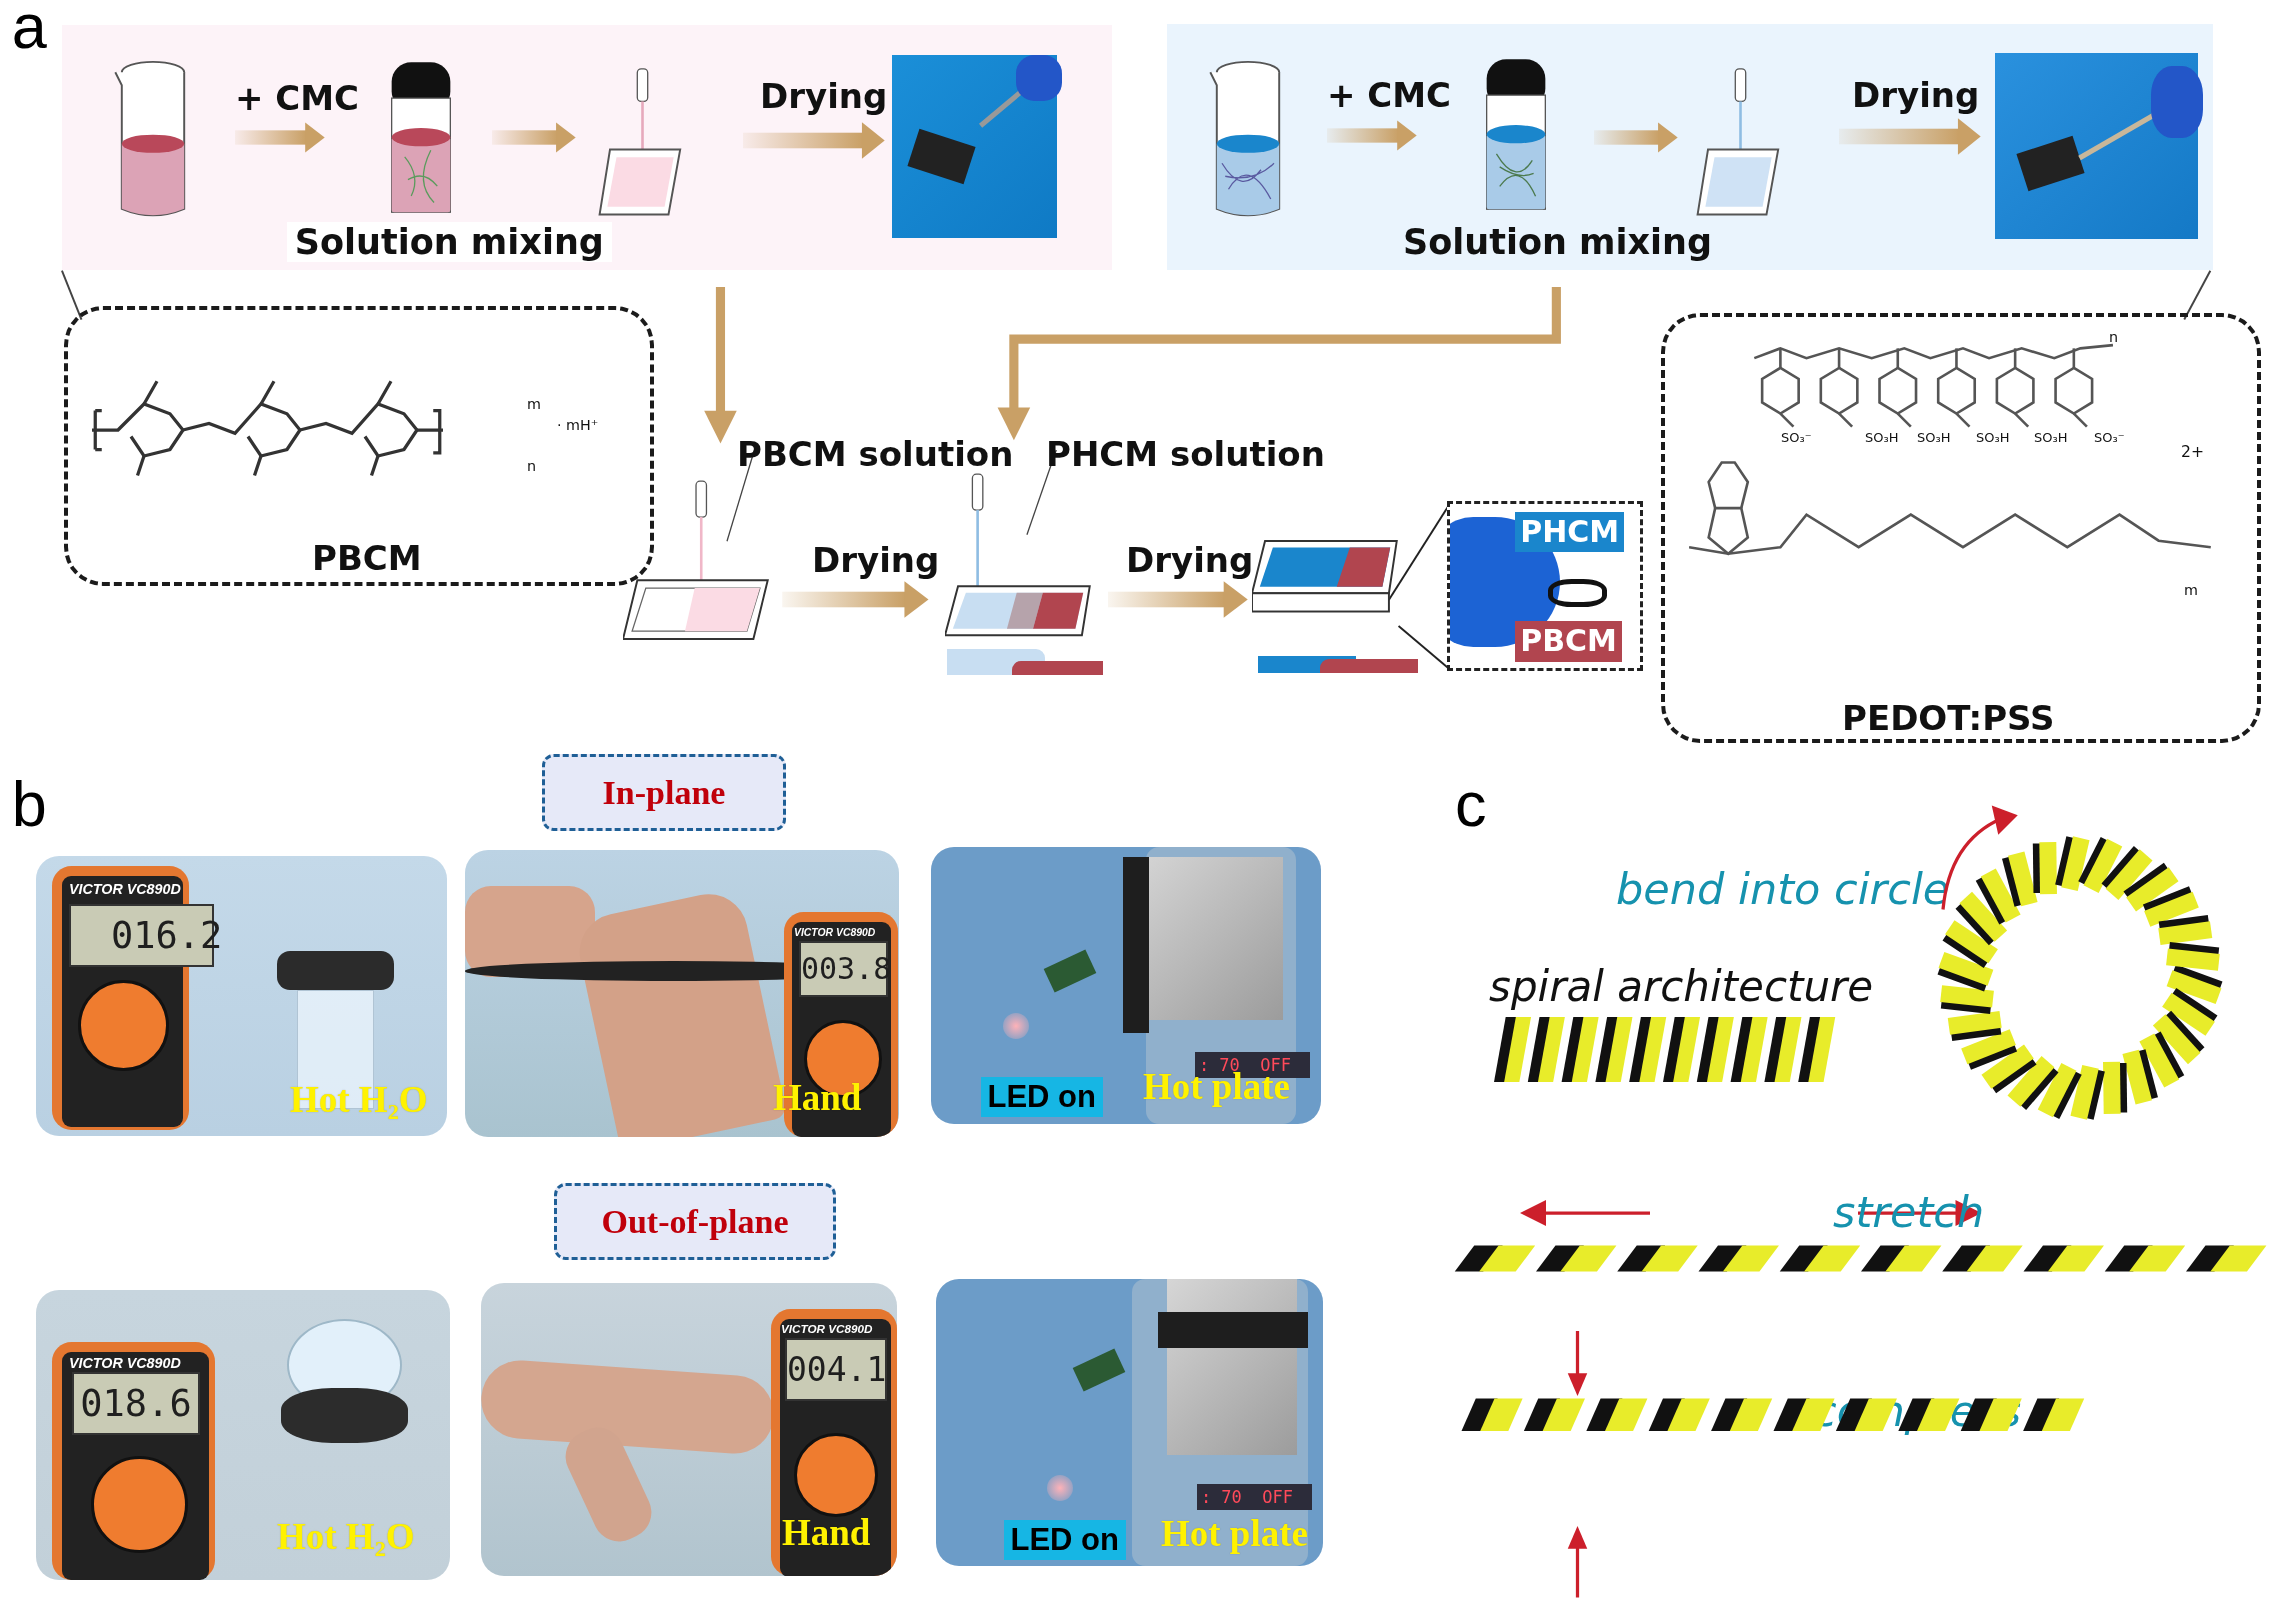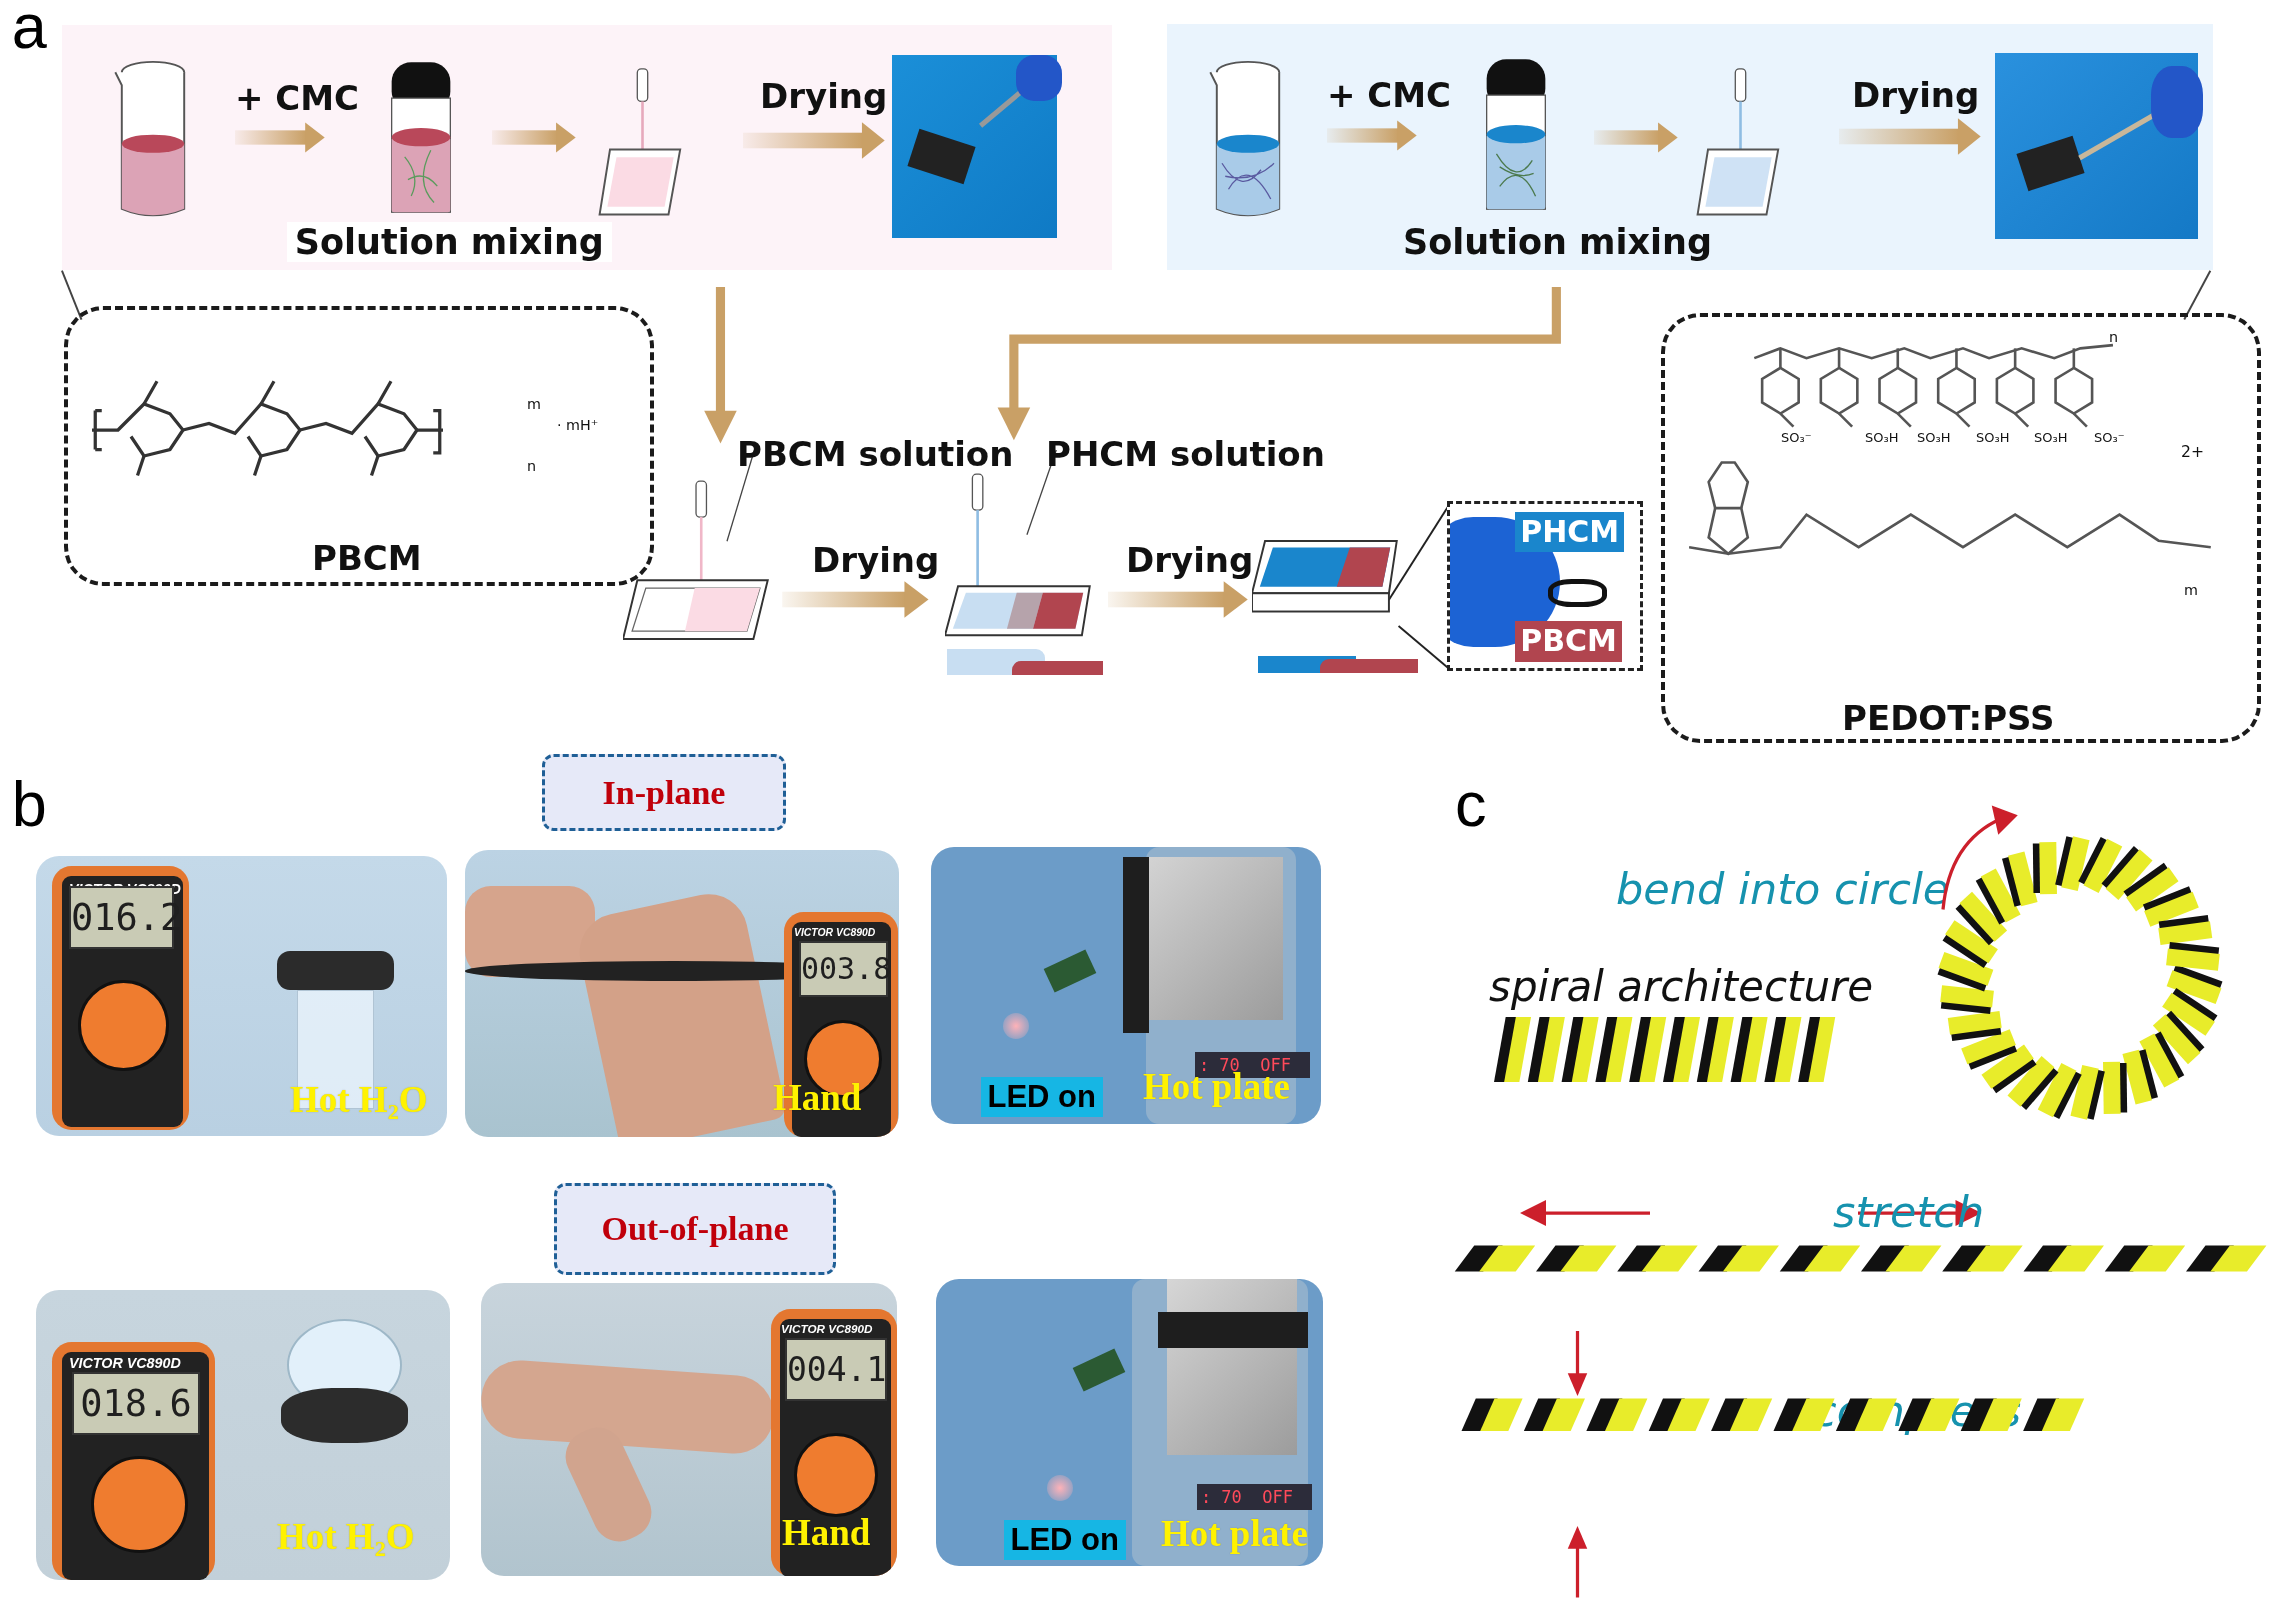--- a/index.html
+++ b/index.html
@@ -235,29 +235,29 @@
 <div class="lbl" style="left:2094px;top:430px;font-size:13px;font-weight:normal;">SO₃⁻</div>
 <div class="lbl" style="left:2109px;top:329px;font-size:14.3px;font-weight:normal;">n</div>
 <div class="lbl" style="left:2181px;top:443px;font-size:15.6px;font-weight:normal;">2+</div>
 <div class="lbl" style="left:2184px;top:582px;font-size:14.3px;font-weight:normal;">m</div>
 <div class="lbl" style="left:1842px;top:698px;font-size:34px;">PEDOT:PSS</div>
 
 <div class="panel-letter" style="left:11.7px;top:773px;">b</div>
 <div class="modebox" style="left:542px;top:754px;width:244px;height:77px;">
     <span>In-plane</span>
   </div>
-<div class="modebox" style="left:554px;top:1183px;width:282px;height:92px;text-align:center;">
+<div class="modebox" style="left:554px;top:1183px;width:282px;height:77px;text-align:center;">
     <span>Out-of-plane</span>
   </div>
 
 <div class="photo" style="left:36px;top:856px;width:411px;height:280px;background:linear-gradient(180deg,#c4d9e9,#b9d0e2);">
   <div class="meter" style="left:16.3px;top:9.8px;width:137px;height:264px;"></div>
   <div class="meter-inner" style="left:26px;top:19.6px;width:121px;height:251px;"></div>
   <div class="brand" style="left:33px;top:25px;">VICTOR VC890D</div>
-  <div class="lcd" style="left:33px;top:30px;width:101px;height:59px;">016.2</div>
+  <div class="lcd" style="left:33px;top:48px;width:101px;height:59px;padding-left:40px;">016.2</div>
   <div class="dial" style="left:42px;top:124px;width:85px;height:85px;"></div>
   <div class="abs" style="left:241px;top:95px;width:117px;height:39px;background:#2b2b2b;border-radius:13px;"></div>
   <div class="abs" style="left:261px;top:134px;width:75px;height:117px;background:rgba(240,248,255,.7);border:1.3px solid #b0c4d4;"></div>
   <div class="tag-yellow" style="left:254px;top:222px;">Hot H₂O</div>
 </div>
 
 <div class="photo" style="left:465px;top:850px;width:434px;height:287px;background:linear-gradient(180deg,#bcd3e4,#a9c3cf);">
   <div class="abs" style="left:0;top:36px;width:130px;height:91px;background:#d6a48c;border-radius:26px;"></div>
   <div class="abs" style="left:130px;top:52px;width:170px;height:235px;background:#d3a188;border-radius:39px 39px 13px 13px;transform:rotate(-12deg);"></div>
   <div class="abs" style="left:0;top:111px;width:417px;height:19.6px;background:#222;border-radius:50%;"></div>

